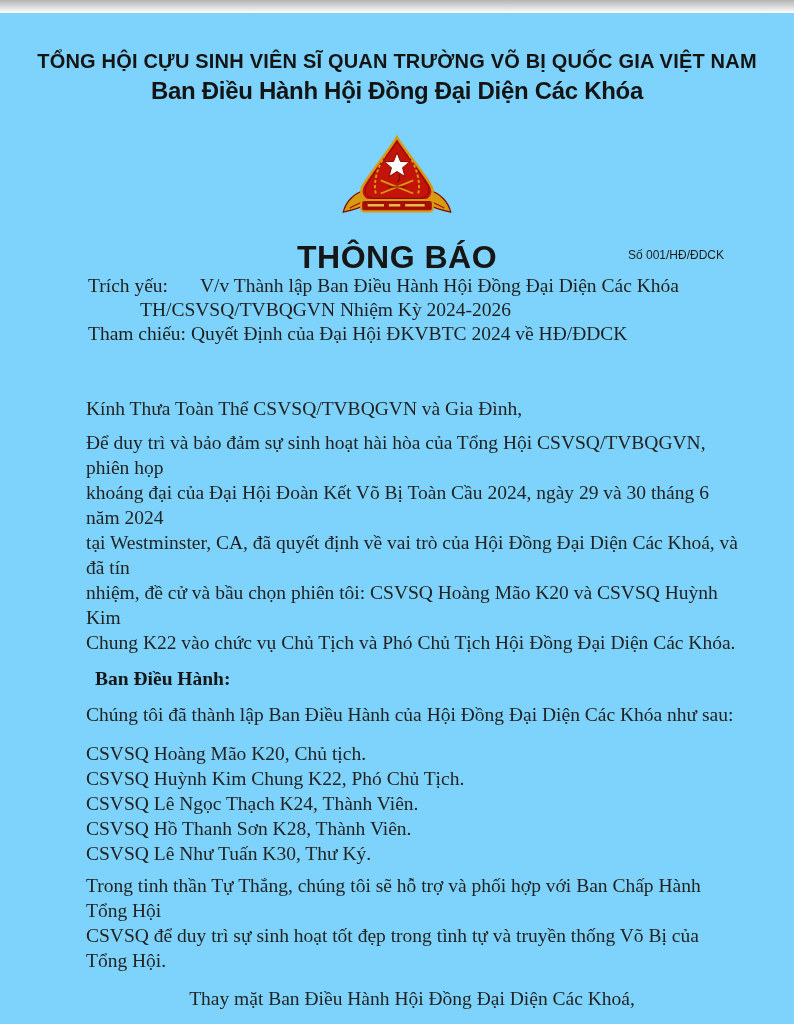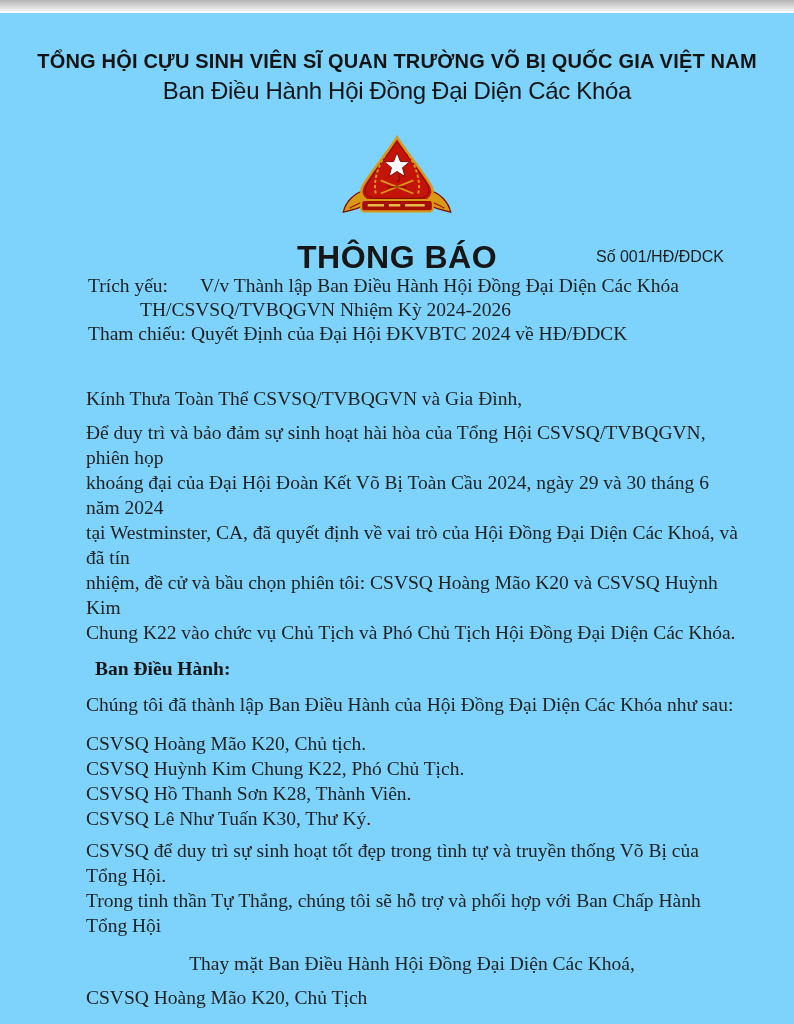--- a/index.html
+++ b/index.html
@@ -21,46 +21,46 @@
     font-family:"Liberation Sans", sans-serif;
     font-weight:bold;
     font-size:20px;
     letter-spacing:0.2px;
     color:#141414;
   }
   .org-line2 {
     margin:4px 0 0 0;
     text-align:center;
     font-family:"Liberation Sans", sans-serif;
-    font-weight:normal;
+    font-weight:bold;
     font-size:24px;
     letter-spacing:-0.3px;
     color:#141414;
   }
   .emblem-wrap { margin-top:28px; text-align:center; height:90px; }
   .title-row { position:relative; margin-top:16px; height:32px; }
   .doc-title {
     text-align:center;
     font-family:"Liberation Sans", sans-serif;
     font-weight:bold;
     font-size:32px;
     letter-spacing:0.5px;
     color:#161616;
   }
   .doc-number {
     position:absolute; right:70px; top:9px;
     font-family:"Liberation Sans", sans-serif;
-    font-size:16px;
+    font-size:12px;
     color:#1d1d1d;
   }
   .subject-block { margin:3px 60px 0 88px; font-size:19.5px; line-height:24px; color:#1f1f1f; }
   .subject-label { display:inline-block; margin-right:32px; }
   .subject-line2 { margin-left:52px; }
   .content { margin:0 56px 0 86px; font-size:19.5px; line-height:25px; color:#232323; }
-  .salutation   { margin-top:40px; }
+  .salutation   { margin-top:50px; }
   .intro        { margin-top:9px; }
   .section-heading { margin-top:11px; margin-left:9px; font-weight:bold; color:#161616; }
   .board-intro  { margin-top:11px; }
   .members      { margin-top:14px; }
   .closing      { margin-top:7px; }
   .on-behalf    { margin-top:13px;text-align:center; }
   .signatures   { margin-top:9px; }
   .line { display:block; }
 </style>
 </head>
@@ -123,27 +123,28 @@
       <span class="line">Chung K22 vào chức vụ Chủ Tịch và Phó Chủ Tịch Hội Đồng Đại Diện Các Khóa.</span>
     </div>
 
     <div class="section-heading">Ban Điều Hành:</div>
 
     <div class="board-intro">Chúng tôi đã thành lập Ban Điều Hành của Hội Đồng Đại Diện Các Khóa như sau:</div>
 
     <div class="members">
       <span class="line">CSVSQ Hoàng Mão K20, Chủ tịch.</span>
       <span class="line">CSVSQ Huỳnh Kim Chung K22, Phó Chủ Tịch.</span>
+      <span class="line">CSVSQ Lê Ngọc Thạch K24, Thành Viên.</span>
       <span class="line">CSVSQ Hồ Thanh Sơn K28, Thành Viên.</span>
       <span class="line">CSVSQ Lê Như Tuấn K30, Thư Ký.</span>
     </div>
 
     <div class="closing">
+      <span class="line">Trong tinh thần Tự Thắng, chúng tôi sẽ hỗ trợ và phối hợp với Ban Chấp Hành Tổng Hội</span>
       <span class="line">CSVSQ để duy trì sự sinh hoạt tốt đẹp trong tình tự và truyền thống Võ Bị của Tổng Hội.</span>
-      <span class="line">Trong tinh thần Tự Thắng, chúng tôi sẽ hỗ trợ và phối hợp với Ban Chấp Hành Tổng Hội</span>
     </div>
 
     <div class="on-behalf">Thay mặt Ban Điều Hành Hội Đồng Đại Diện Các Khoá,</div>
 
     <div class="signatures">
       <span class="line">CSVSQ Hoàng Mão K20, Chủ Tịch</span>
 
     </div>
 
   </div>

